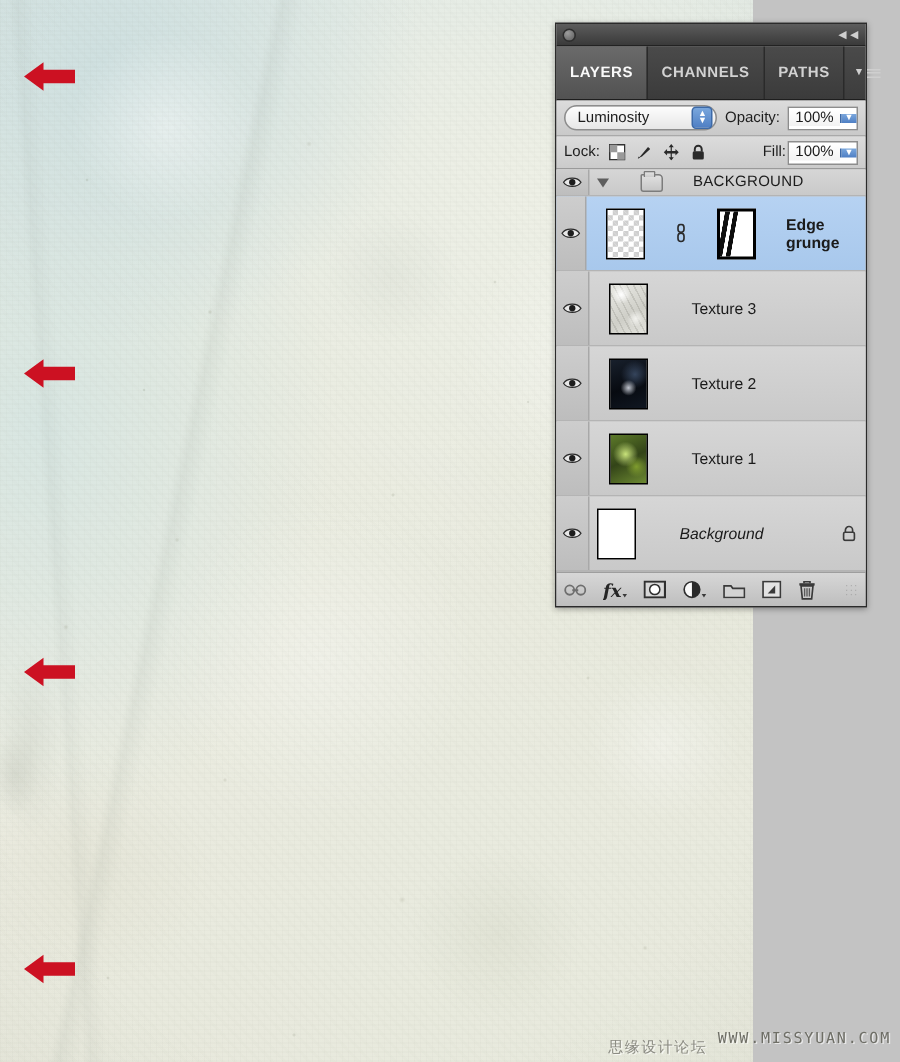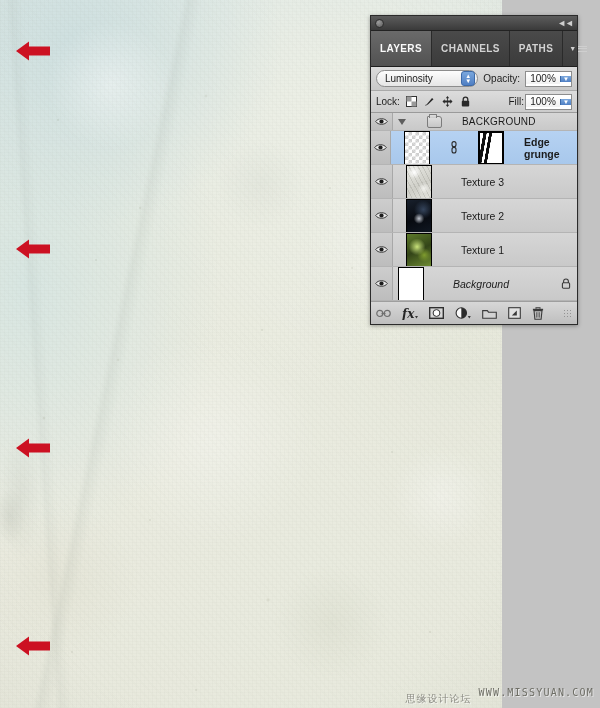--- a/index.html
+++ b/index.html
@@ -244,21 +244,21 @@
   .layer-row {
     display: flex; align-items: center;
     height: 26px;
     border-bottom: 1px solid #b4b4b4;
     background: linear-gradient(#d6d6d6, #c9c9c9);
   }
   .layer-row.group { height: 18px; }
   .layer-row.selected {
     background: linear-gradient(#b6d2f2, #a8c8ec);
   }
-  .layer-row.tall { height: 34px; }
+  .layer-row.tall { height: 50px; }
   .eye-cell {
     width: 22px; height: 100%;
     display: flex; align-items: center; justify-content: center;
     border-right: 1px solid #a8a8a8;
     background: linear-gradient(#cdcdcd, #bdbdbd);
   }
   .eye { width: 13px; height: 9px; display: block; }
   .row-body {
     flex: 1 1 auto;
     display: flex; align-items: center;

